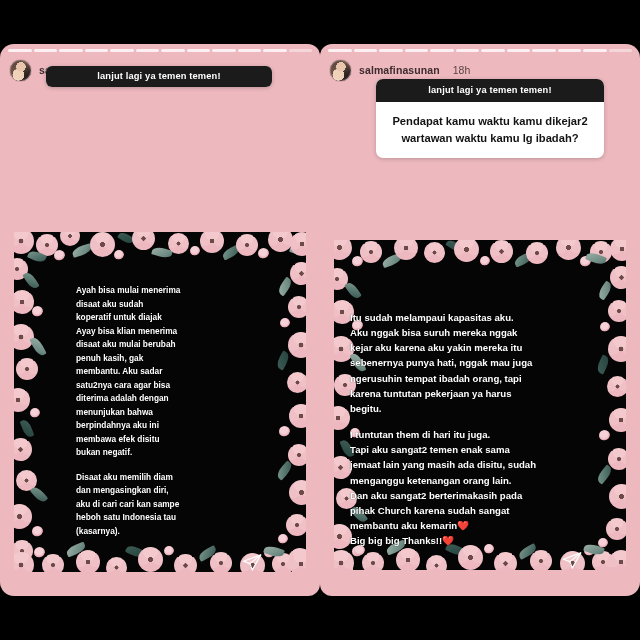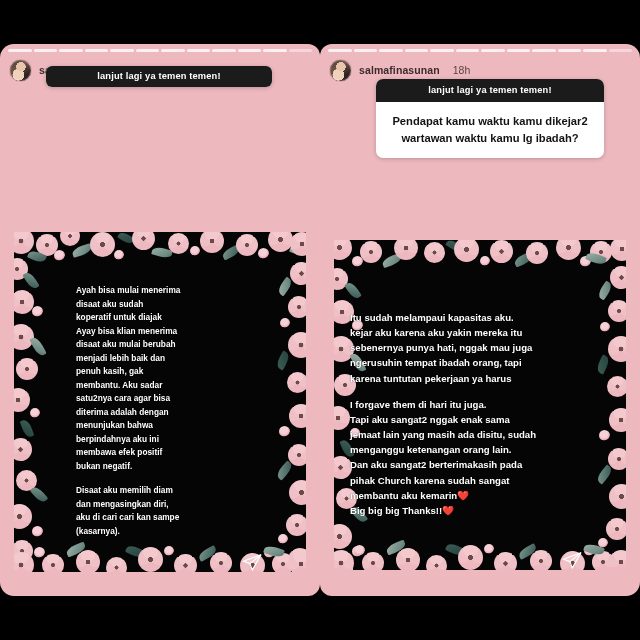--- a/index.html
+++ b/index.html
@@ -246,34 +246,34 @@
         <span class="fl bloom" style="right:-7px;bottom:-4px;width:24px;height:24px;"></span>
       </div>
 
       <div class="body">
         <p>
           <span class="ln">Ayah bisa mulai menerima</span>
           <span class="ln">disaat aku sudah</span>
           <span class="ln">koperatif untuk diajak</span>
           <span class="ln">Ayay bisa klian menerima</span>
           <span class="ln">disaat aku mulai berubah</span>
-          <span class="ln">menjadi lebih baik dan</span>
           <span class="ln">penuh kasih, gak</span>
           <span class="ln">membantu. Aku sadar</span>
           <span class="ln">satu2nya cara agar bisa</span>
           <span class="ln">diterima adalah dengan</span>
           <span class="ln">menunjukan bahwa</span>
           <span class="ln">berpindahnya aku ini</span>
-          <span class="ln">membawa efek positif</span>
+          <span class="ln">membawa efek disitu</span>
           <span class="ln">bukan negatif.</span>
         </p>
         <p>
           <span class="ln">Disaat aku memilih diam</span>
           <span class="ln">dan mengasingkan diri,</span>
           <span class="ln">aku di cari cari kan sampe</span>
+          <span class="ln">heboh satu Indonesia tau</span>
           <span class="ln">(kasarnya).</span>
         </p>
       </div>
     </div>
 
     <div class="send">
       <svg viewBox="0 0 24 24" fill="none" stroke="#ffffff" stroke-width="1.3" stroke-linejoin="round" stroke-linecap="round">
         <path d="M21.5 3.2 2.6 10.1l7.1 2.6 2.6 7.1z"></path>
         <path d="M9.7 12.7 21.5 3.2"></path>
       </svg>
@@ -376,28 +376,30 @@
         <span class="fl bloom" style="left:226px;bottom:-6px;width:25px;height:25px;"></span>
         <span class="fl bud" style="left:250px;bottom:14px;width:11px;height:11px;"></span>
         <span class="fl bloom" style="left:258px;bottom:-3px;width:22px;height:22px;"></span>
         <span class="fl leaf sage" style="right:22px;bottom:16px;width:20px;height:9px;transform:rotate(18deg);"></span>
         <span class="fl bloom" style="right:-7px;bottom:-4px;width:24px;height:24px;"></span>
       </div>
 
       <div class="body">
         <p>
           <span class="ln">Itu sudah melampaui kapasitas aku.</span>
+          <span class="ln">Aku nggak bisa suruh mereka nggak</span>
           <span class="ln">kejar aku karena aku yakin mereka itu</span>
           <span class="ln">sebenernya punya hati, nggak mau juga</span>
           <span class="ln">ngerusuhin tempat ibadah orang, tapi</span>
           <span class="ln">karena tuntutan pekerjaan ya harus</span>
+          <span class="ln">begitu.</span>
         </p>
         <p>
-          <span class="ln">I forgave them di hari itu juga.</span>
-          <span class="ln">Tapi aku sangat2 nggak enak sama</span>
+          <span class="ln">I tuntutan them di hari itu juga.</span>
+          <span class="ln">Tapi aku sangat2 temen enak sama</span>
           <span class="ln">jemaat lain yang masih ada disitu, sudah</span>
           <span class="ln">menganggu ketenangan orang lain.</span>
           <span class="ln">Dan aku sangat2 berterimakasih pada</span>
           <span class="ln">pihak Church karena sudah sangat</span>
           <span class="ln heart-line">membantu aku kemarin❤️</span>
           <span class="ln heart-line">Big big big Thanks!!❤️</span>
         </p>
       </div>
     </div>
 

